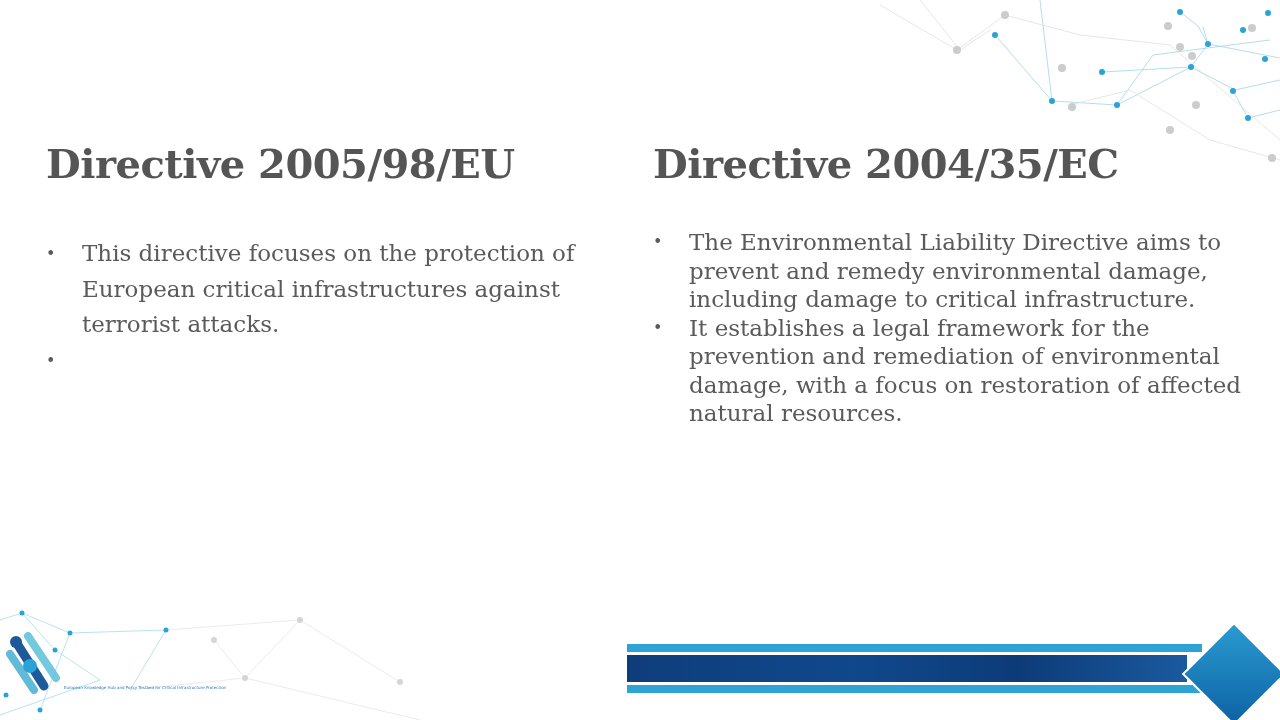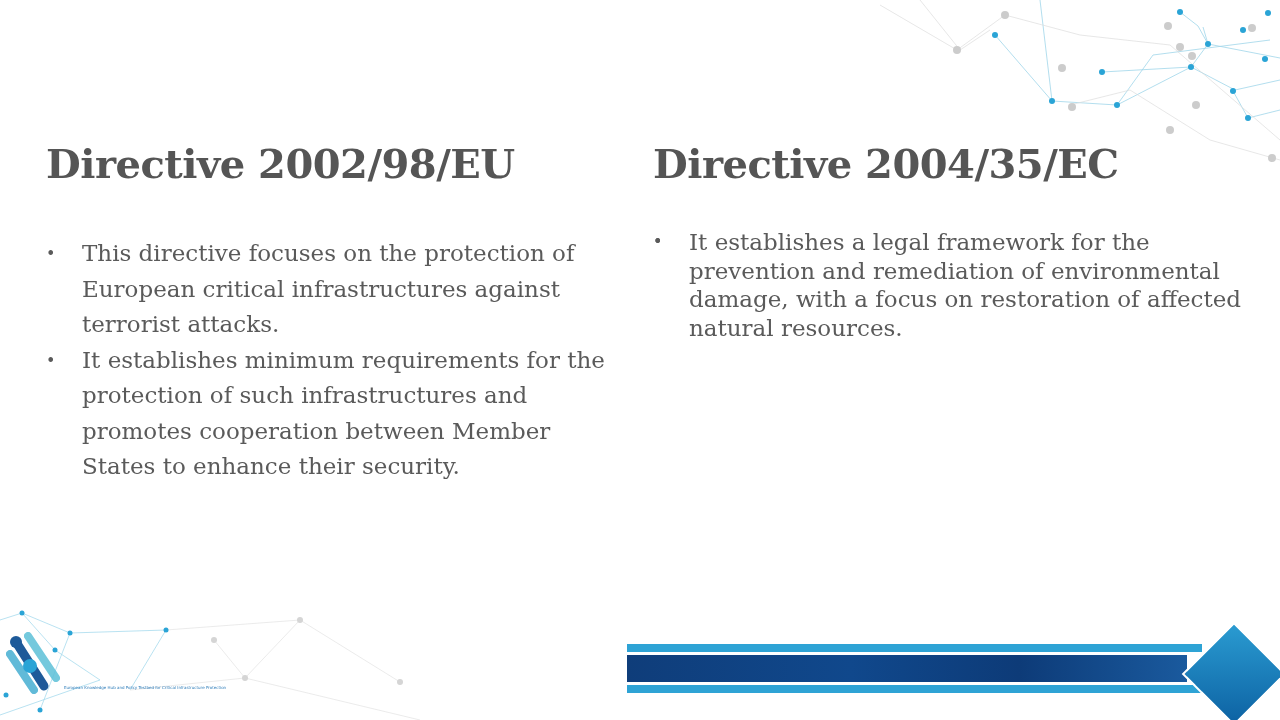--- a/index.html
+++ b/index.html
@@ -93,31 +93,31 @@
   </g>
   <g fill="#d5d5d5">
     <circle cx="214" cy="40" r="3"></circle>
       <circle cx="300" cy="20" r="3"></circle>
       <circle cx="245" cy="78" r="3"></circle>
       <circle cx="400" cy="82" r="3"></circle>
   </g>
 </svg>
 
 <section class="col col-left">
-  <h1 class="title">Directive 2002/98/EU</h1>
+  <h1 class="title">Directive 2005/98/EU</h1>
   <ul class="bullets">
     <li><span class="dot">•</span><span>This directive focuses on the protection of European critical infrastructures against terrorist attacks.</span></li>
-    <li><span class="dot">•</span><span>It establishes minimum requirements for the protection of such infrastructures and promotes cooperation between Member States to enhance their security.</span></li>
+    <li><span class="dot">•</span></li>
   </ul>
 </section>
 
 <section class="col col-right">
   <h1 class="title">Directive 2004/35/EC</h1>
   <ul class="bullets">
-    <li><span class="dot">•</span></li>
+    <li><span class="dot">•</span><span>The Environmental Liability Directive aims to prevent and remedy environmental damage, including damage to critical infrastructure.</span></li>
     <li><span class="dot">•</span><span>It establishes a legal framework for the prevention and remediation of environmental damage, with a focus on restoration of affected natural resources.</span></li>
   </ul>
 </section>
 
 <div class="logo">
   <svg width="60" height="70" viewBox="0 0 60 70" style="position:absolute;left:0;top:0;">
     <line x1="12" y1="14" x2="40" y2="58" stroke="#1e5a99" stroke-width="9" stroke-linecap="round"></line>
     <line x1="24" y1="8" x2="52" y2="50" stroke="#5cc0d8" stroke-width="8" stroke-linecap="round" opacity="0.85"></line>
     <line x1="6" y1="26" x2="30" y2="62" stroke="#3aa9cf" stroke-width="8" stroke-linecap="round" opacity="0.8"></line>
     <circle cx="12" cy="14" r="6" fill="#1e5a99"></circle>

